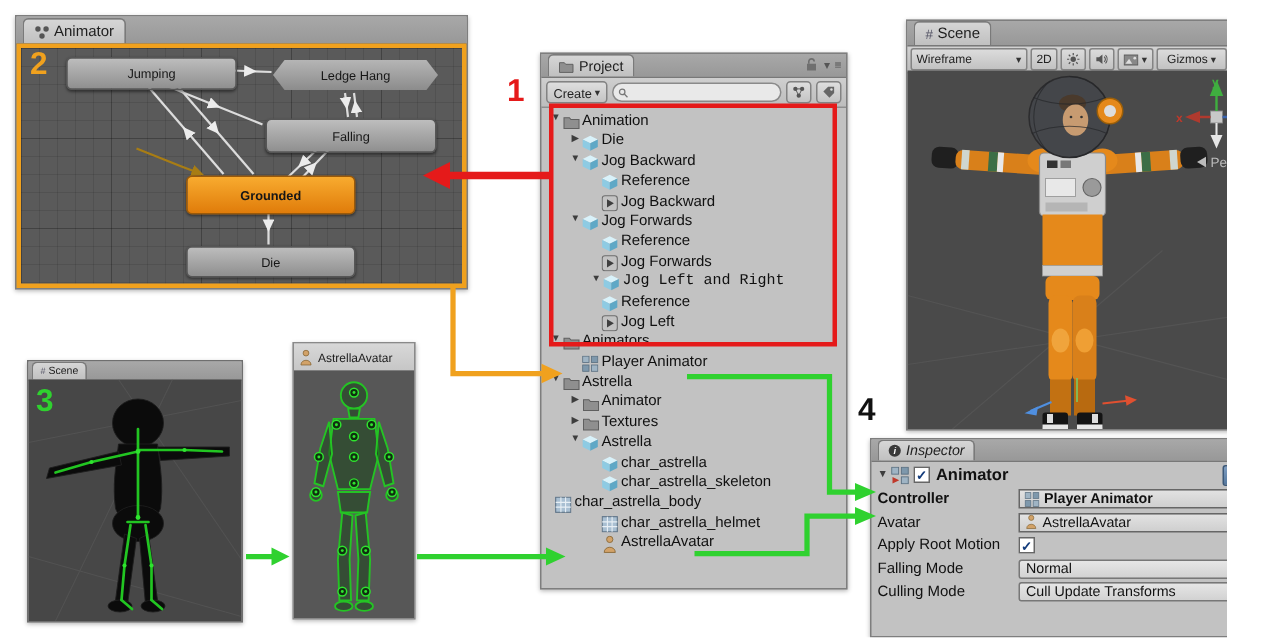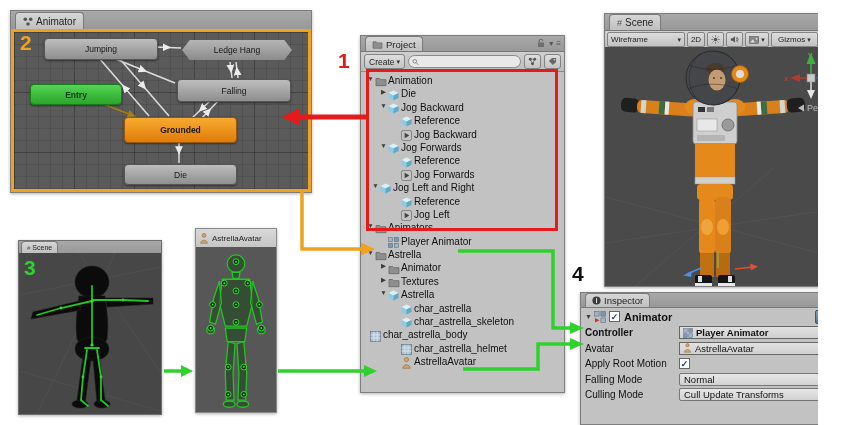--- a/index.html
+++ b/index.html
@@ -70,21 +70,21 @@
   
   #scene-view{left:604px;top:13px;width:246px;height:274px;}
   #scene-view .tabstrip{height:16px;}
   #scene-view .tab{height:15px;font-size:10px;}
   #scene-toolbar{height:17px;background:linear-gradient(#d2d2d2,#bcbcbc);border-bottom:1px solid #848484;display:flex;align-items:center;padding:0 2px;gap:2px;}
   .sv-btn{height:13px;background:linear-gradient(#dcdcdc,#c2c2c2);border:1px solid #848484;font-size:8px;color:#222;display:flex;align-items:center;justify-content:center;padding:0 3px;gap:2px;border-radius:2px;}
   #scene-viewport{position:absolute;left:0;top:33px;width:244px;height:239px;background:#4a4a4a;overflow:hidden;}
 
   
   #inspector{left:580px;top:292px;width:270px;height:133px;}
-  #inspector .tabstrip{height:14px;}
+  #inspector .tabstrip{height:14px;font-style:italic;}
   #inspector .tab{height:13px;font-size:9.5px;padding:0 6px;}
   .insp-row{display:flex;align-items:center;height:15.5px;padding:0 4px;}
   .insp-label{width:94px;font-size:10px;color:#111;flex:none;}
   .insp-field{flex:1;height:13px;background:linear-gradient(#e2e2e2,#cfcfcf);border:1px solid #666;display:flex;align-items:center;gap:3px;padding:0 3px;font-size:9.5px;color:#111;box-sizing:border-box;}
   .insp-dropdown{flex:1;height:13px;background:linear-gradient(#e6e6e6,#d2d2d2);border:1px solid #777;border-radius:2px;display:flex;align-items:center;padding:0 4px;font-size:9.5px;color:#111;box-sizing:border-box;}
   .updown{margin-left:auto;display:flex;flex-direction:column;gap:1px;}
   .updown i{display:block;width:0;height:0;border-left:3px solid transparent;border-right:3px solid transparent;}
   .updown .up{border-bottom:4px solid #444;}
   .updown .dn{border-top:4px solid #444;}
   .obj-picker{width:9px;height:9px;border:1px solid #555;border-radius:50%;margin-left:3px;flex:none;display:flex;align-items:center;justify-content:center;}
@@ -131,21 +131,20 @@
           <polyline points="135,84 110,55 85,26" marker-mid="url(#aw)"></polyline>
           <polyline points="197,68 187,77.5 177,87" marker-mid="url(#aw)"></polyline>
           <polyline points="185,89 195,78.5 205,68" marker-mid="url(#aw)"></polyline>
           <polyline points="165,108 165,119.5 165,131" marker-mid="url(#aw)"></polyline>
         </g>
         <polyline points="77,67 107,79 119,83.5" stroke="#a87d14" stroke-width="1.5" fill="none" marker-end="url(#ab)"></polyline>
       </svg>
       <div class="anim-node node-jumping">Jumping</div>
       <div class="anim-node node-ledgehang">Ledge Hang</div>
       <div class="anim-node node-falling">Falling</div>
-      <div class="anim-node node-entry">Entry</div>
       <div class="anim-node node-grounded">Grounded</div>
       <div class="anim-node node-die">Die</div>
     </div>
   </div>
 
   <div class="panel" id="project-panel">
     <div class="tabstrip">
       <div class="tab">
         <svg width="11" height="9" viewBox="0 0 12 10">
             <path d="M1 2h3.6l1 1.2H11v6H1z" fill="#8f8f8f" stroke="#5f5f5f" stroke-width="0.7"></path>
@@ -266,21 +265,21 @@
         <div class="tree-row" style="padding-left: 31px;">
           <span class="expander"></span>
           <span class="ticon">
             <svg width="11" height="11" viewBox="0 0 12 12">
               <rect x="0.5" y="0.5" width="11" height="11" rx="2" fill="#c3c3c3" stroke="#6d6d6d" stroke-width="0.8"></rect>
               <polygon points="4,3 9,6 4,9" fill="#3f3f3f"></polygon>
             </svg>
           </span>
           <span class="tlabel">Jog Forwards</span>
         </div>
-        <div class="tree-row" style="padding-left: 10px;">
+        <div class="tree-row" style="padding-left: 32px; font-family: Liberation Mono, monospace;">
           <span class="expander">▼</span>
           <span class="ticon">
             <svg width="11" height="11" viewBox="0 0 12 12">
               <polygon points="6,0.5 11.5,3.2 6,6 0.5,3.2" fill="#d9f2fa"></polygon>
               <polygon points="0.5,3.2 6,6 6,11.5 0.5,8.8" fill="#8ecbe3"></polygon>
               <polygon points="11.5,3.2 6,6 6,11.5 11.5,8.8" fill="#5fa8c6"></polygon>
             </svg>
           </span>
           <span class="tlabel">Jog Left and Right</span>
         </div>

